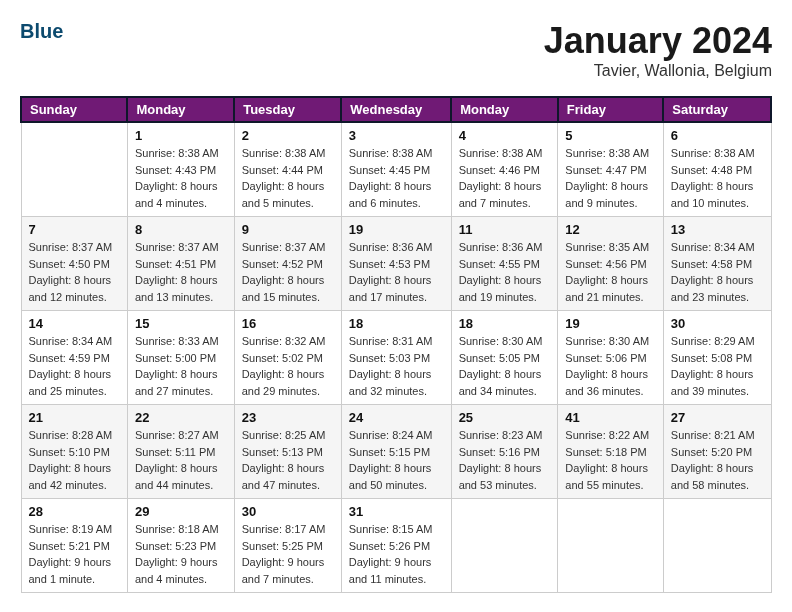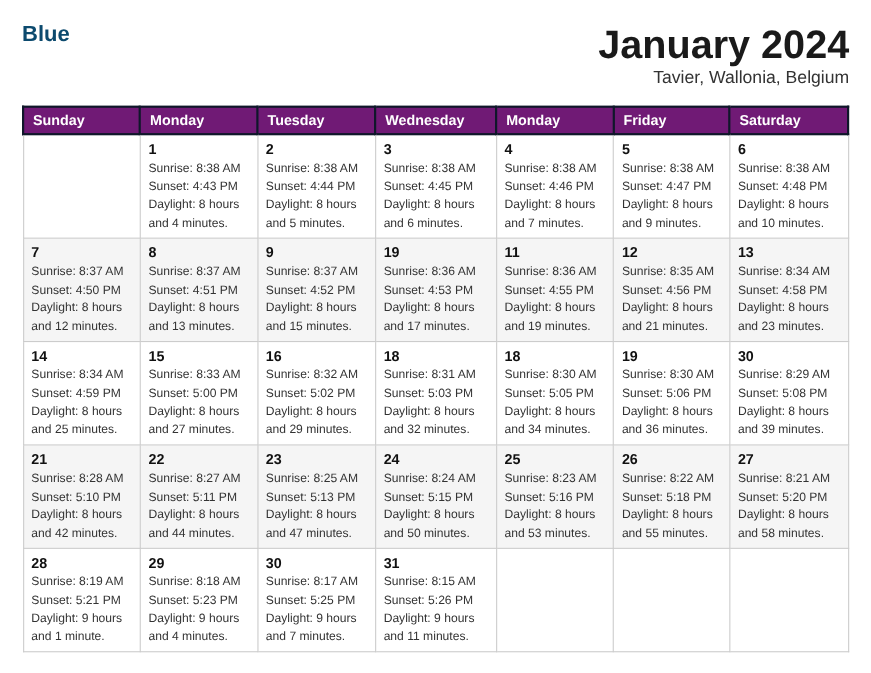--- a/index.html
+++ b/index.html
@@ -223,21 +223,21 @@
         </td>
         <td>
           <span class="day-num">24</span>
           <div class="cell-text">Sunrise: 8:24 AM<br>Sunset: 5:15 PM<br>Daylight: 8 hours and 50 minutes.</div>
         </td>
         <td>
           <span class="day-num">25</span>
           <div class="cell-text">Sunrise: 8:23 AM<br>Sunset: 5:16 PM<br>Daylight: 8 hours and 53 minutes.</div>
         </td>
         <td>
-          <span class="day-num">26</span>
+          <span class="day-num">41</span>
           <div class="cell-text">Sunrise: 8:22 AM<br>Sunset: 5:18 PM<br>Daylight: 8 hours and 55 minutes.</div>
         </td>
         <td>
           <span class="day-num">27</span>
           <div class="cell-text">Sunrise: 8:21 AM<br>Sunset: 5:20 PM<br>Daylight: 8 hours and 58 minutes.</div>
         </td>
       </tr>
       <tr>
         <td>
           <span class="day-num">28</span>

